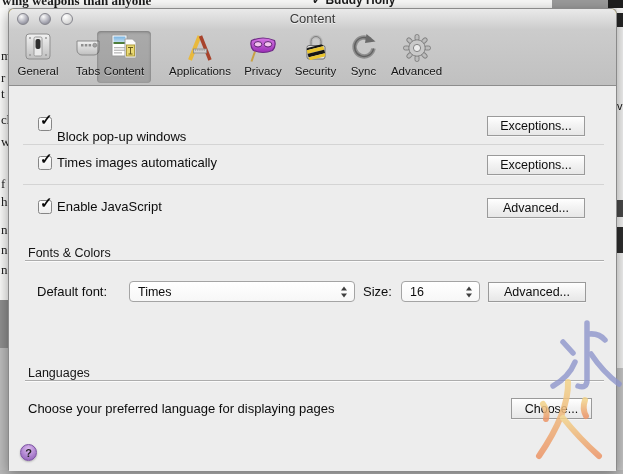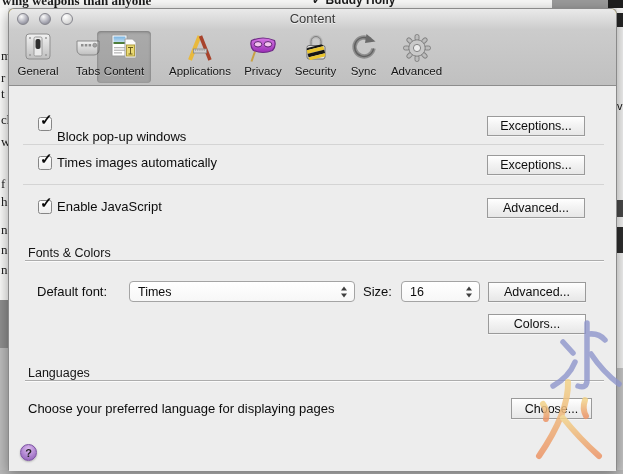--- a/index.html
+++ b/index.html
@@ -275,21 +275,20 @@
       </div>
       <span class="lbl" style="left:354px;top:198px;">Size:</span>
       <div class="select" style="left:392px;top:195px;width:79px;height:21px;">
         <span>16</span>
         <span class="spinner">
             <span class="up"></span>
             <span class="dn"></span>
           </span>
       </div>
       <div class="btn" style="left:479px;top:196px;width:98px;height:20px;">Advanced...</div>
-      <div class="btn" style="left:479px;top:228px;width:98px;height:20px;">Colors...</div>
 
       <span class="sect" style="left:19px;top:280px;">Languages</span>
       <div class="sectline" style="left:16px;top:294px;width:579px;"></div>
       <span class="lbl" style="left:19px;top:315px;">Choose your preferred language for displaying pages</span>
       <div class="btn" style="left:502px;top:312px;width:81px;height:21px;">Choose...</div>
 
       <div class="help" style="left:11px;top:358px;">?</div>
     </div>
   </div>
 

